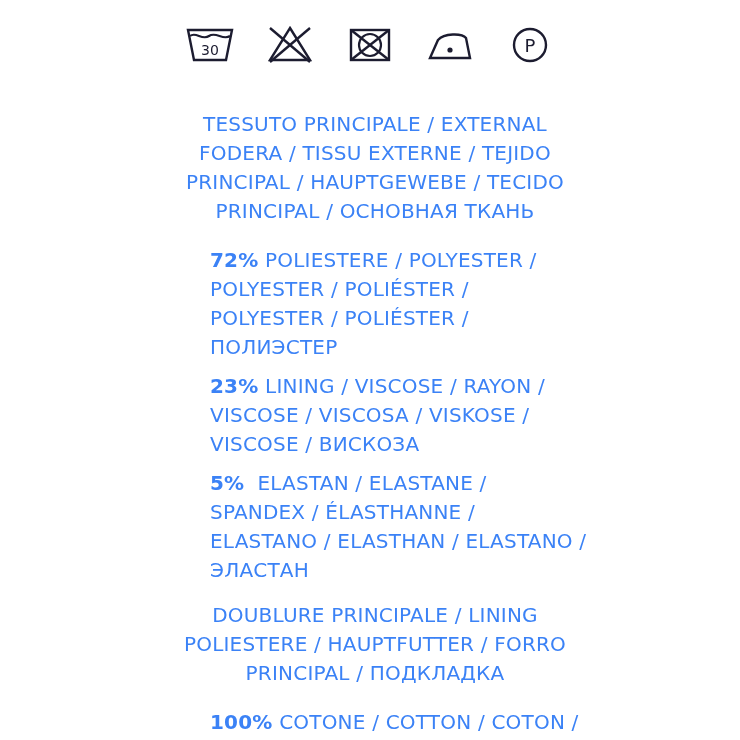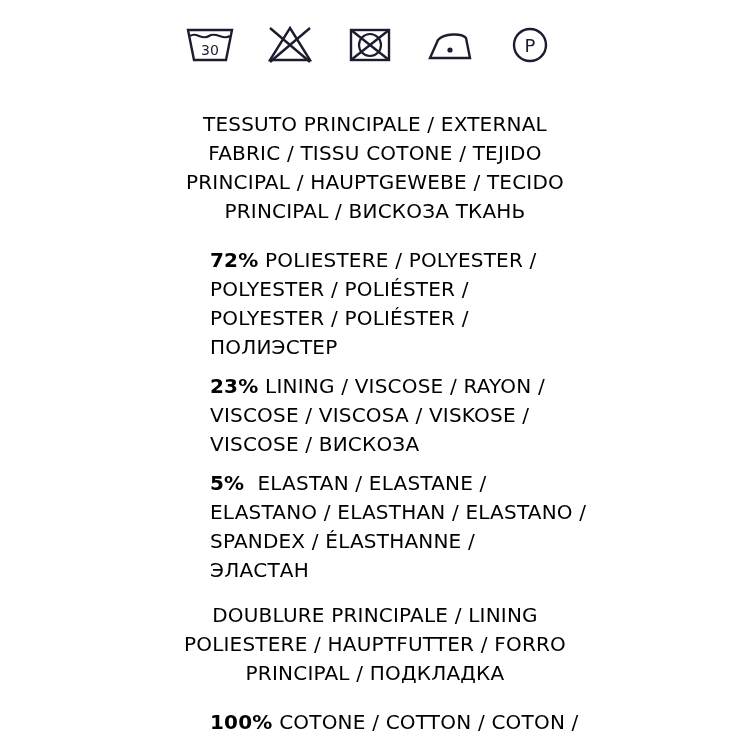--- a/index.html
+++ b/index.html
@@ -47,21 +47,21 @@
   }
   .para {
     margin: 0 0 0 0;
     padding: 0;
   }
   .line {
     font-size: 20px;
     line-height: 29px;
     letter-spacing: 0.2px;
     white-space: pre;
-    color: #000000;
+    color: #3b82f6;
   }
 
   
   .block-header {
     text-align: center;
     padding-left: 10px;
   }
   .block-header .line {
     display: block;
   }
@@ -125,23 +125,23 @@
         <text x="28" y="34" font-family="DejaVu Sans, sans-serif" font-size="18" text-anchor="middle" fill="#1c1c30">P</text>
       </svg>
     </span>
 
   </div>
 
   <div class="content">
 
     <div class="para block-header">
       <span class="line">TESSUTO PRINCIPALE / EXTERNAL</span>
-      <span class="line">FABRIC / TISSU COTONE / TEJIDO</span>
+      <span class="line">FODERA / TISSU EXTERNE / TEJIDO</span>
       <span class="line">PRINCIPAL / HAUPTGEWEBE / TECIDO</span>
-      <span class="line">PRINCIPAL / ВИСКОЗА ТКАНЬ</span>
+      <span class="line">PRINCIPAL / ОСНОВНАЯ ТКАНЬ</span>
     </div>
 
     <div class="gap-lg"></div>
 
     <div class="para block-comp">
       <span class="line"><span class="pct">72%</span> <span>POLIESTERE / POLYESTER /</span></span>
       <span class="line">POLYESTER / POLIÉSTER /</span>
       <span class="line">POLYESTER / POLIÉSTER /</span>
       <span class="line">ПОЛИЭСТЕР</span>
     </div>
@@ -151,22 +151,22 @@
     <div class="para block-comp">
       <span class="line"><span class="pct">23%</span> <span>LINING / VISCOSE / RAYON /</span></span>
       <span class="line">VISCOSE / VISCOSA / VISKOSE /</span>
       <span class="line">VISCOSE / ВИСКОЗА</span>
     </div>
 
     <div class="gap-sm"></div>
 
     <div class="para block-comp">
       <span class="line"><span class="pct">5%</span>&nbsp; <span>ELASTAN / ELASTANE /</span></span>
+      <span class="line">SPANDEX / ÉLASTHANNE /</span>
       <span class="line">ELASTANO / ELASTHAN / ELASTANO /</span>
-      <span class="line">SPANDEX / ÉLASTHANNE /</span>
       <span class="line">ЭЛАСТАН</span>
     </div>
 
     <div class="gap-md"></div>
 
     <div class="para block-header">
       <span class="line">DOUBLURE PRINCIPALE / LINING</span>
       <span class="line">POLIESTERE / HAUPTFUTTER / FORRO</span>
       <span class="line">PRINCIPAL / ПОДКЛАДКА</span>
     </div>

